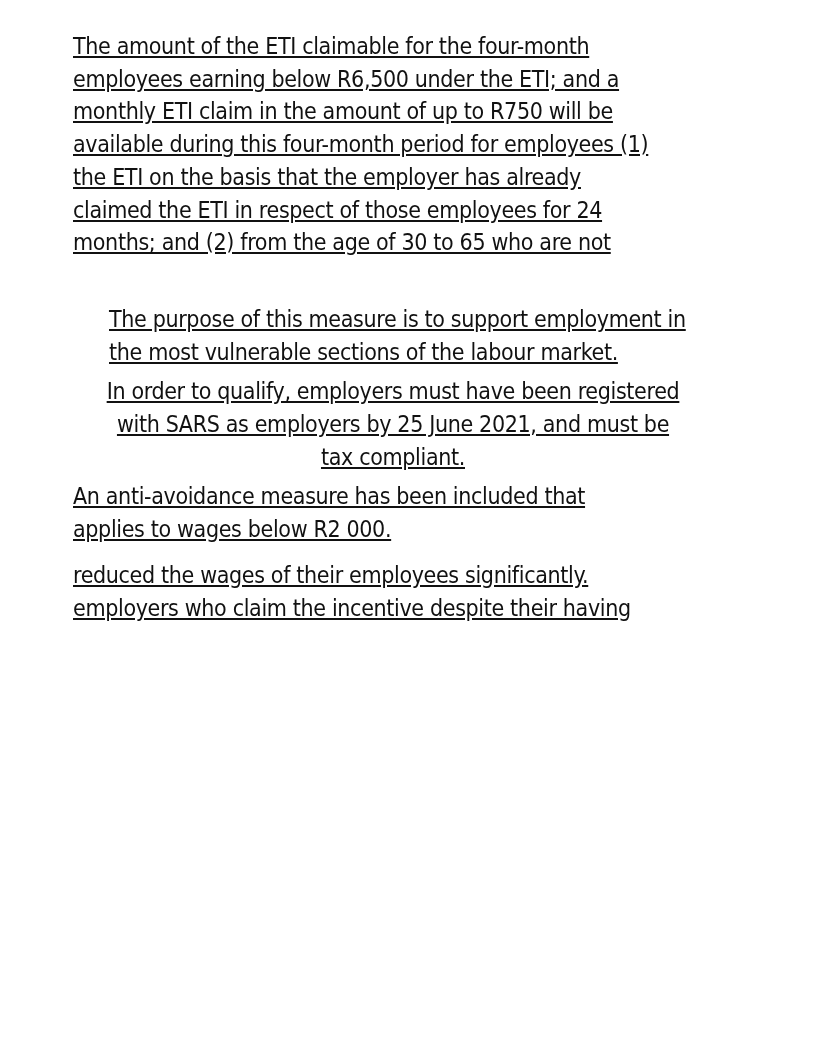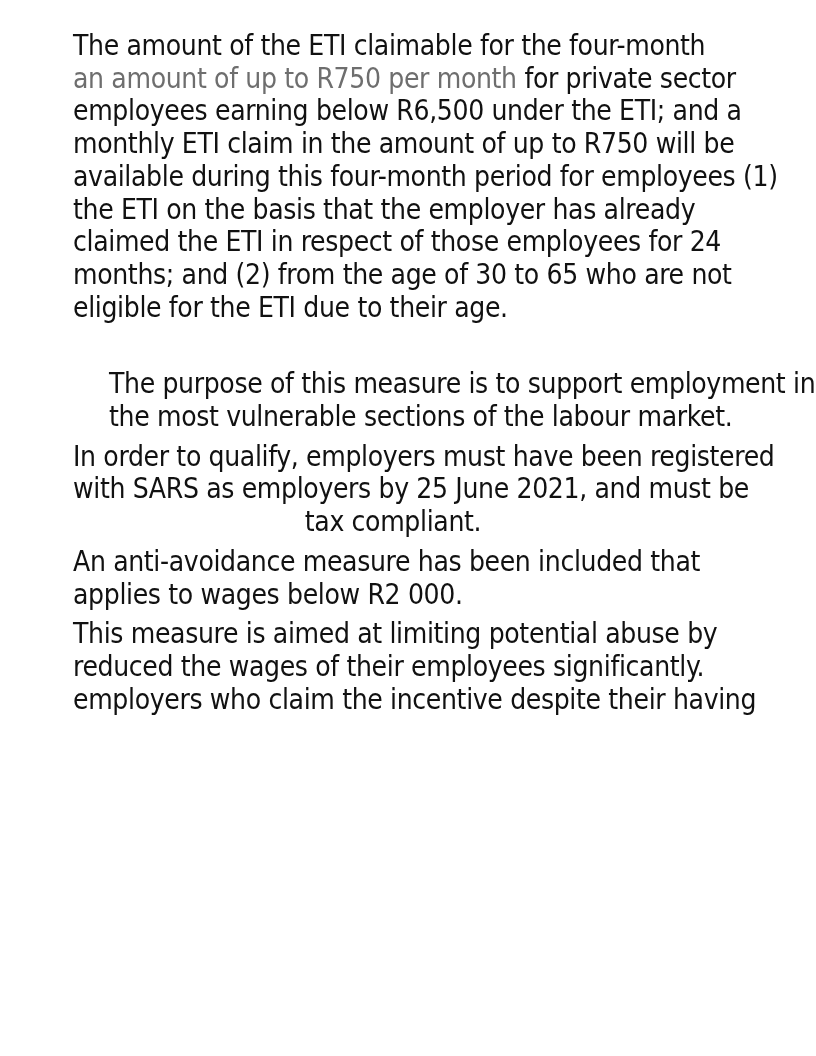--- a/index.html
+++ b/index.html
@@ -1,56 +1,54 @@
 <!DOCTYPE html>
 <html style="--muted: #6e6e6e;"><head>
 <meta charset="utf-8">
 <style>
   html, body { margin: 0; padding: 0; background: #ffffff; }
   body { width: 816px; height: 1056px; position: relative; overflow: hidden; }
   .page {
     position: absolute; left: 73px; top: 30px; width: 640px;
     font-family: "DejaVu Sans Condensed", "Liberation Sans Narrow", "Liberation Sans", sans-serif;
-    font-size: 28px; line-height: 32.7px; color: #111111;
+    font-size: 23px; line-height: 32.7px; color: #111111;
     letter-spacing: -0.35px;
+    text-decoration: underline;
   }
   .para { margin: 0; }
   .line { display: block; white-space: nowrap; }
   .muted { color: var(--muted, #6e6e6e); }
   #p1 { margin-bottom: 44px; }
   #p2 { margin-bottom: 7px; margin-left: 36px; }
   #p3 { margin-bottom: 7px; text-align: center; }
-  #p4 { margin-bottom: 7px; }
+  #p4 { margin-bottom: 13px; }
 </style>
 </head>
 <body style="background: rgb(255, 255, 255);">
 
 <div class="page" style="color: rgb(17, 17, 17);">
   <p class="para" id="p1">
       <span class="line"><span>The amount of the ETI claimable for the four-month</span></span>
-      <span class="line"><span class="muted">an amount of up to R750 per month</span><span> for private sector</span></span>
       <span class="line"><span>employees earning below R6,500 under the ETI; and a</span></span>
       <span class="line"><span>monthly ETI claim in the amount of up to R750 will be</span></span>
       <span class="line"><span>available during this four-month period for employees (1)</span></span>
       <span class="line"><span>the ETI on the basis that the employer has already</span></span>
       <span class="line"><span>claimed the ETI in respect of those employees for 24</span></span>
       <span class="line"><span>months; and (2) from the age of 30 to 65 who are not</span></span>
-      <span class="line"><span>eligible for the ETI due to their age.</span></span>
     </p>
   <p class="para" id="p2">
       <span class="line"><span>The purpose of this measure is to support employment in</span></span>
       <span class="line"><span>the most vulnerable sections of the labour market.</span></span>
     </p>
   <p class="para" id="p3">
       <span class="line"><span>In order to qualify, employers must have been registered</span></span>
       <span class="line"><span>with SARS as employers by 25 June 2021, and must be</span></span>
       <span class="line"><span>tax compliant.</span></span>
     </p>
   <p class="para" id="p4">
       <span class="line"><span>An anti-avoidance measure has been included that</span></span>
       <span class="line"><span>applies to wages below R2 000.</span></span>
     </p>
   <p class="para" id="p5">
-      <span class="line"><span>This measure is aimed at limiting potential abuse by</span></span>
       <span class="line"><span>reduced the wages of their employees significantly.</span></span>
       <span class="line"><span>employers who claim the incentive despite their having</span></span>
     </p>
 </div>
 
 </body></html>

